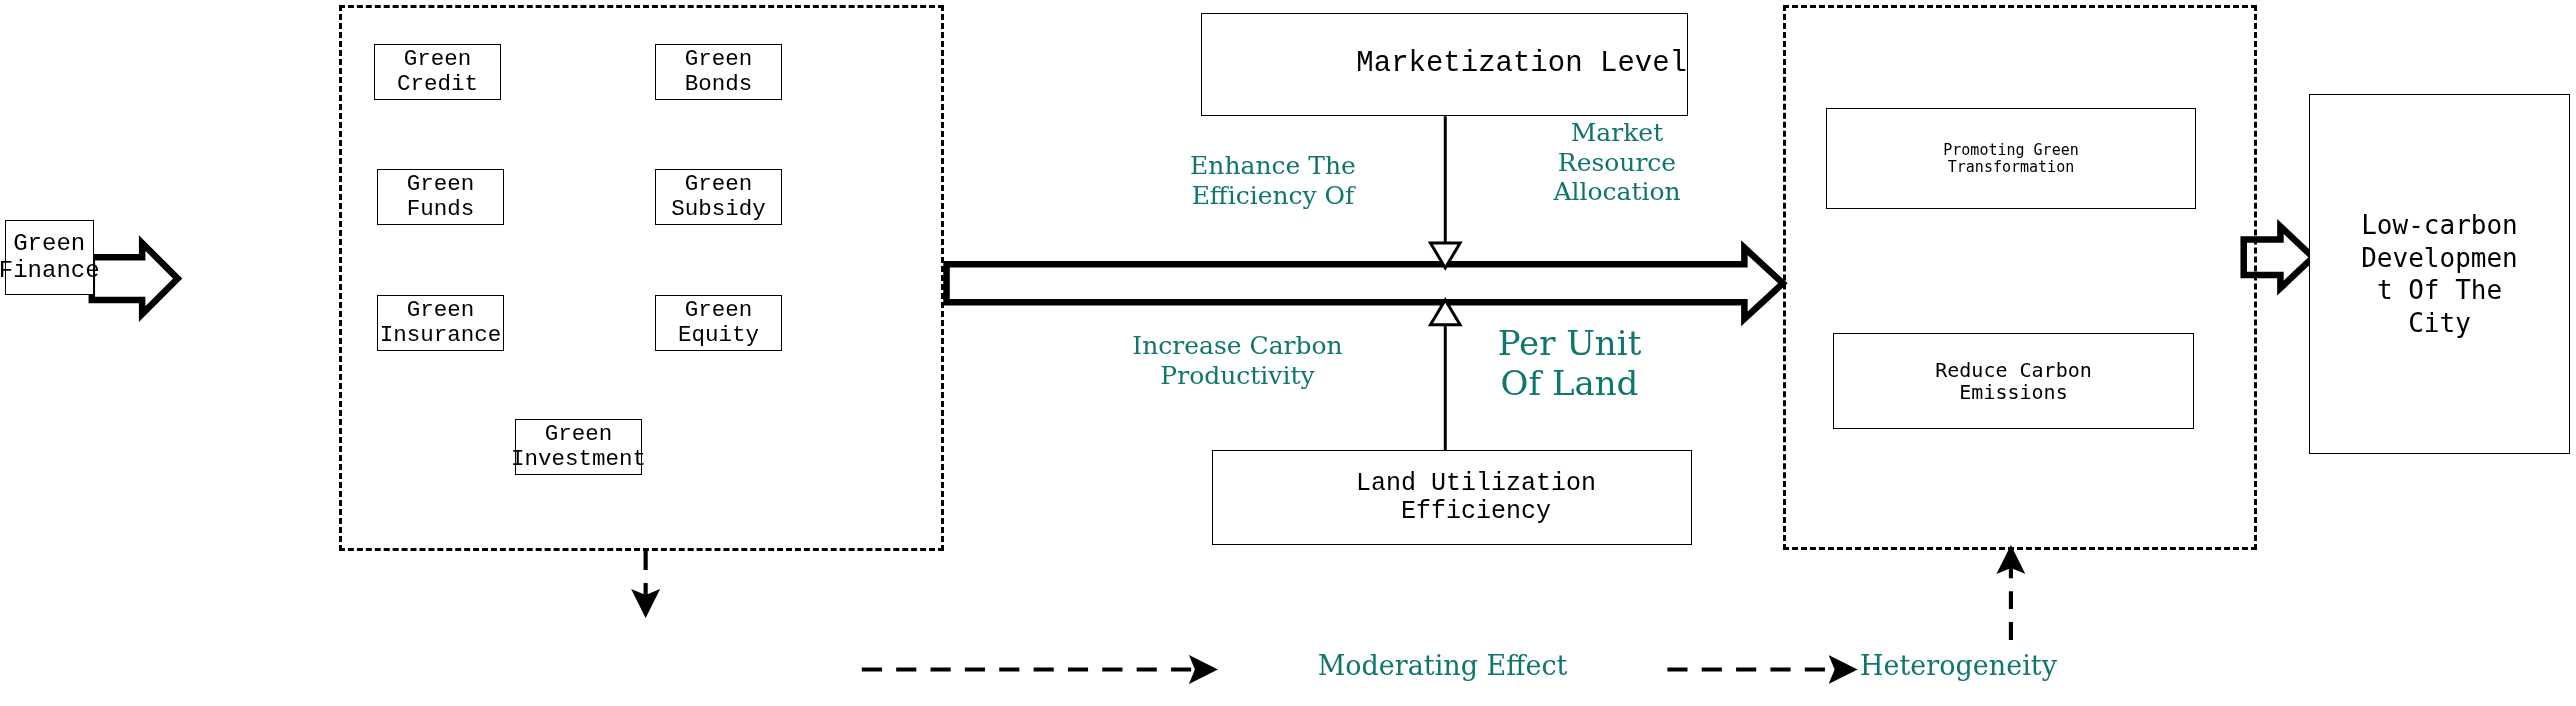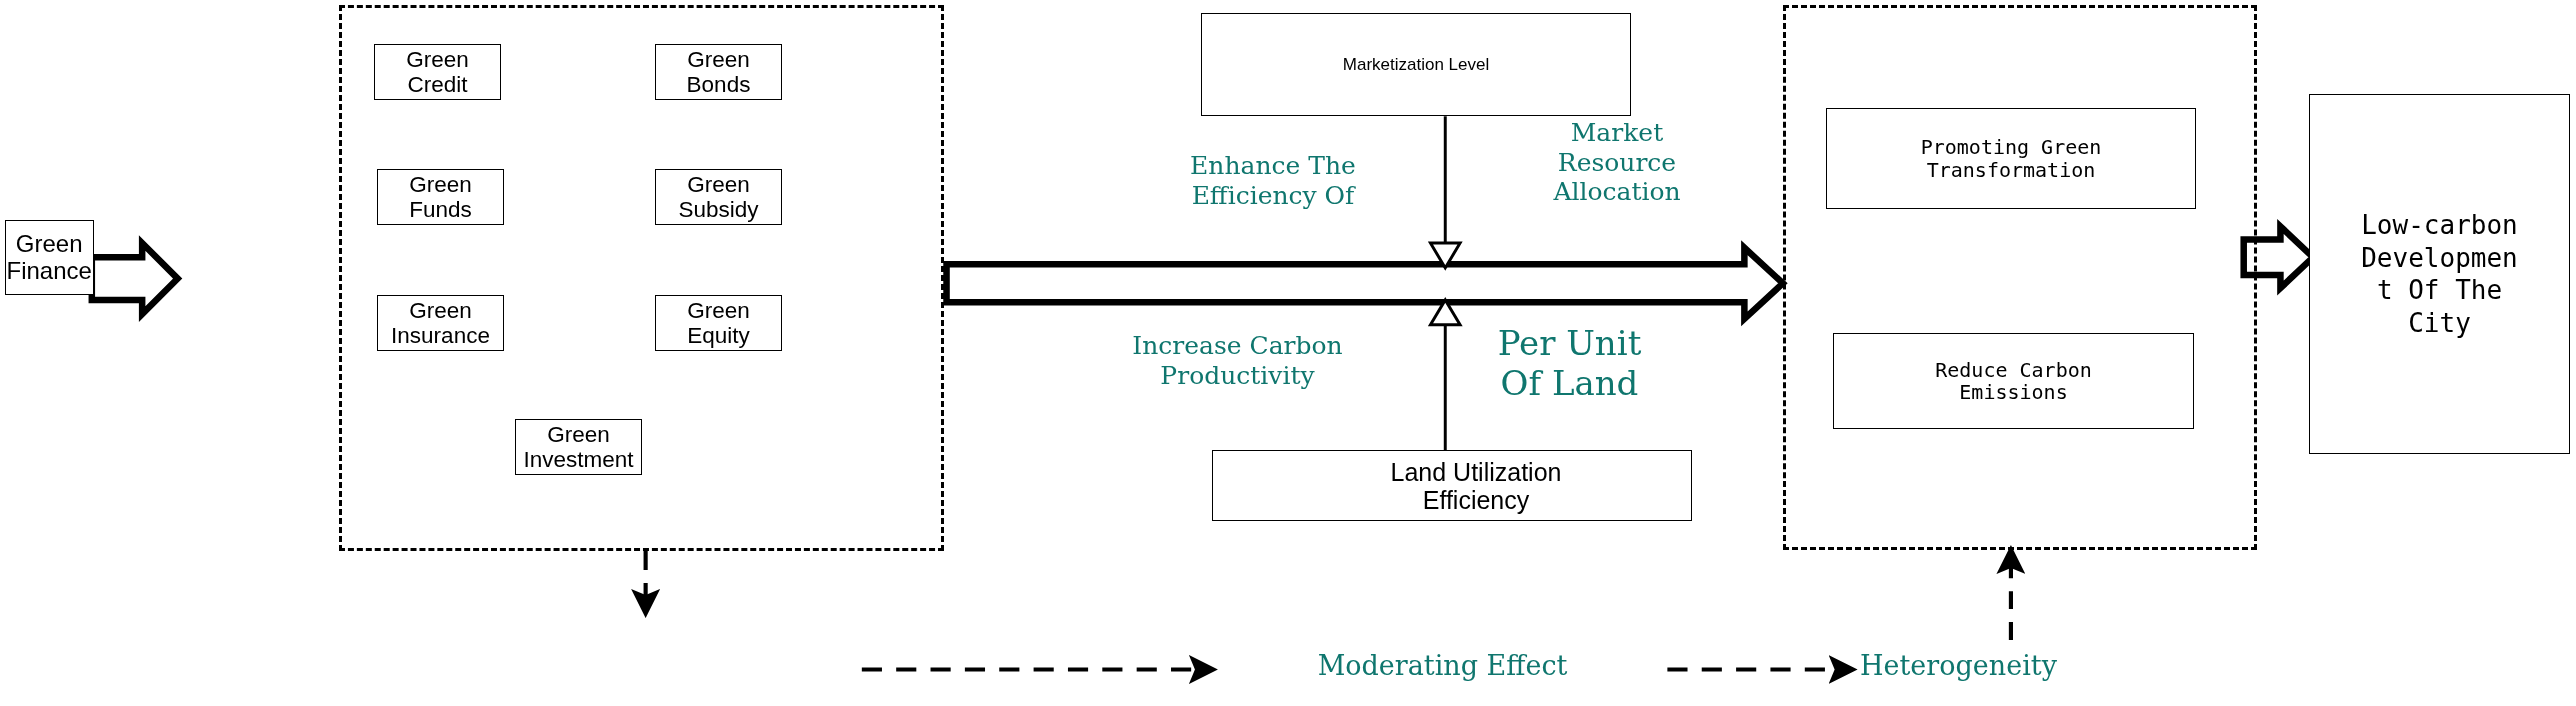--- a/index.html
+++ b/index.html
@@ -26,21 +26,21 @@
     position: absolute;
     box-sizing: border-box;
     border: 1.8px solid #000000;
     background: #ffffff;
     display: flex;
     align-items: center;
     justify-content: center;
     text-align: center;
     color: #000000;
     line-height: 1.12;
-    font-family: Liberation Sans, sans-serif;
+    font-family: Liberation Mono, monospace;
   }
   .dash-group {
     position: absolute;
     box-sizing: border-box;
     border: 3px dashed #000000;
     background: transparent;
   }
   .free-label {
     position: absolute;
     color: #0f766e;
@@ -145,45 +145,45 @@
   <div class="node-box" style="left:655px; top:295px; width:127px; height:56px; font-size:22.5px;">
     <span class="wrap-hard">Green
 Equity</span>
   </div>
 
   <div class="node-box" style="left:515px; top:419px; width:127px; height:56px; font-size:22.5px;">
     <span class="wrap-hard">Green
 Investment</span>
   </div>
 
-  <div class="node-box" style="left:1201px; top:13px; width:430px; height:103px; font-size:17px;">
+  <div class="node-box" style="left:1201px; top:13px; width:487px; height:103px; font-size:29px;justify-content:flex-end;">
     <span>Marketization Level</span>
   </div>
 
-  <div class="node-box" style="left:1212px; top:450px; width:480px; height:71px; font-size:25px;padding-left:48px;">
+  <div class="node-box" style="left:1212px; top:450px; width:480px; height:95px; font-size:25px;padding-left:48px;">
     <span class="wrap-hard">Land Utilization
 Efficiency</span>
   </div>
 
   <div class="free-label" style="left:1128px; top:151px; width:290px; font-size:25px;">Enhance The
 Efficiency Of</div>
 
   <div class="free-label" style="left:1475px; top:118px; width:284px; font-size:25px;">Market
 Resource
 Allocation</div>
 
   <div class="free-label" style="left:1060px; top:323px; width:355px; font-size:25px;margin-top:8px;">Increase Carbon
 Productivity</div>
 
   <div class="free-label" style="left:1469px; top:323px; width:201px; font-size:34px;">Per Unit
 Of Land</div>
 
   <div class="dash-group" style="left:1783px; top:4.7px; width:474px; height:545px;"></div>
 
-  <div class="node-box mono-box" style="left:1826px; top:108px; width:370px; height:101px; font-size:20px;">
+  <div class="node-box mono-box" style="left:1826px; top:108px; width:370px; height:101px; font-size:15px;">
     <span class="wrap-hard">Promoting Green
 Transformation</span>
   </div>
 
   <div class="node-box mono-box" style="left:1833px; top:333px; width:361px; height:96px; font-size:20px;">
     <span class="wrap-hard">Reduce Carbon
 Emissions</span>
   </div>
 
   <div class="node-box mono-box" style="left:2309px; top:94px; width:261px; height:360px; font-size:26px; line-height:1.25;">

